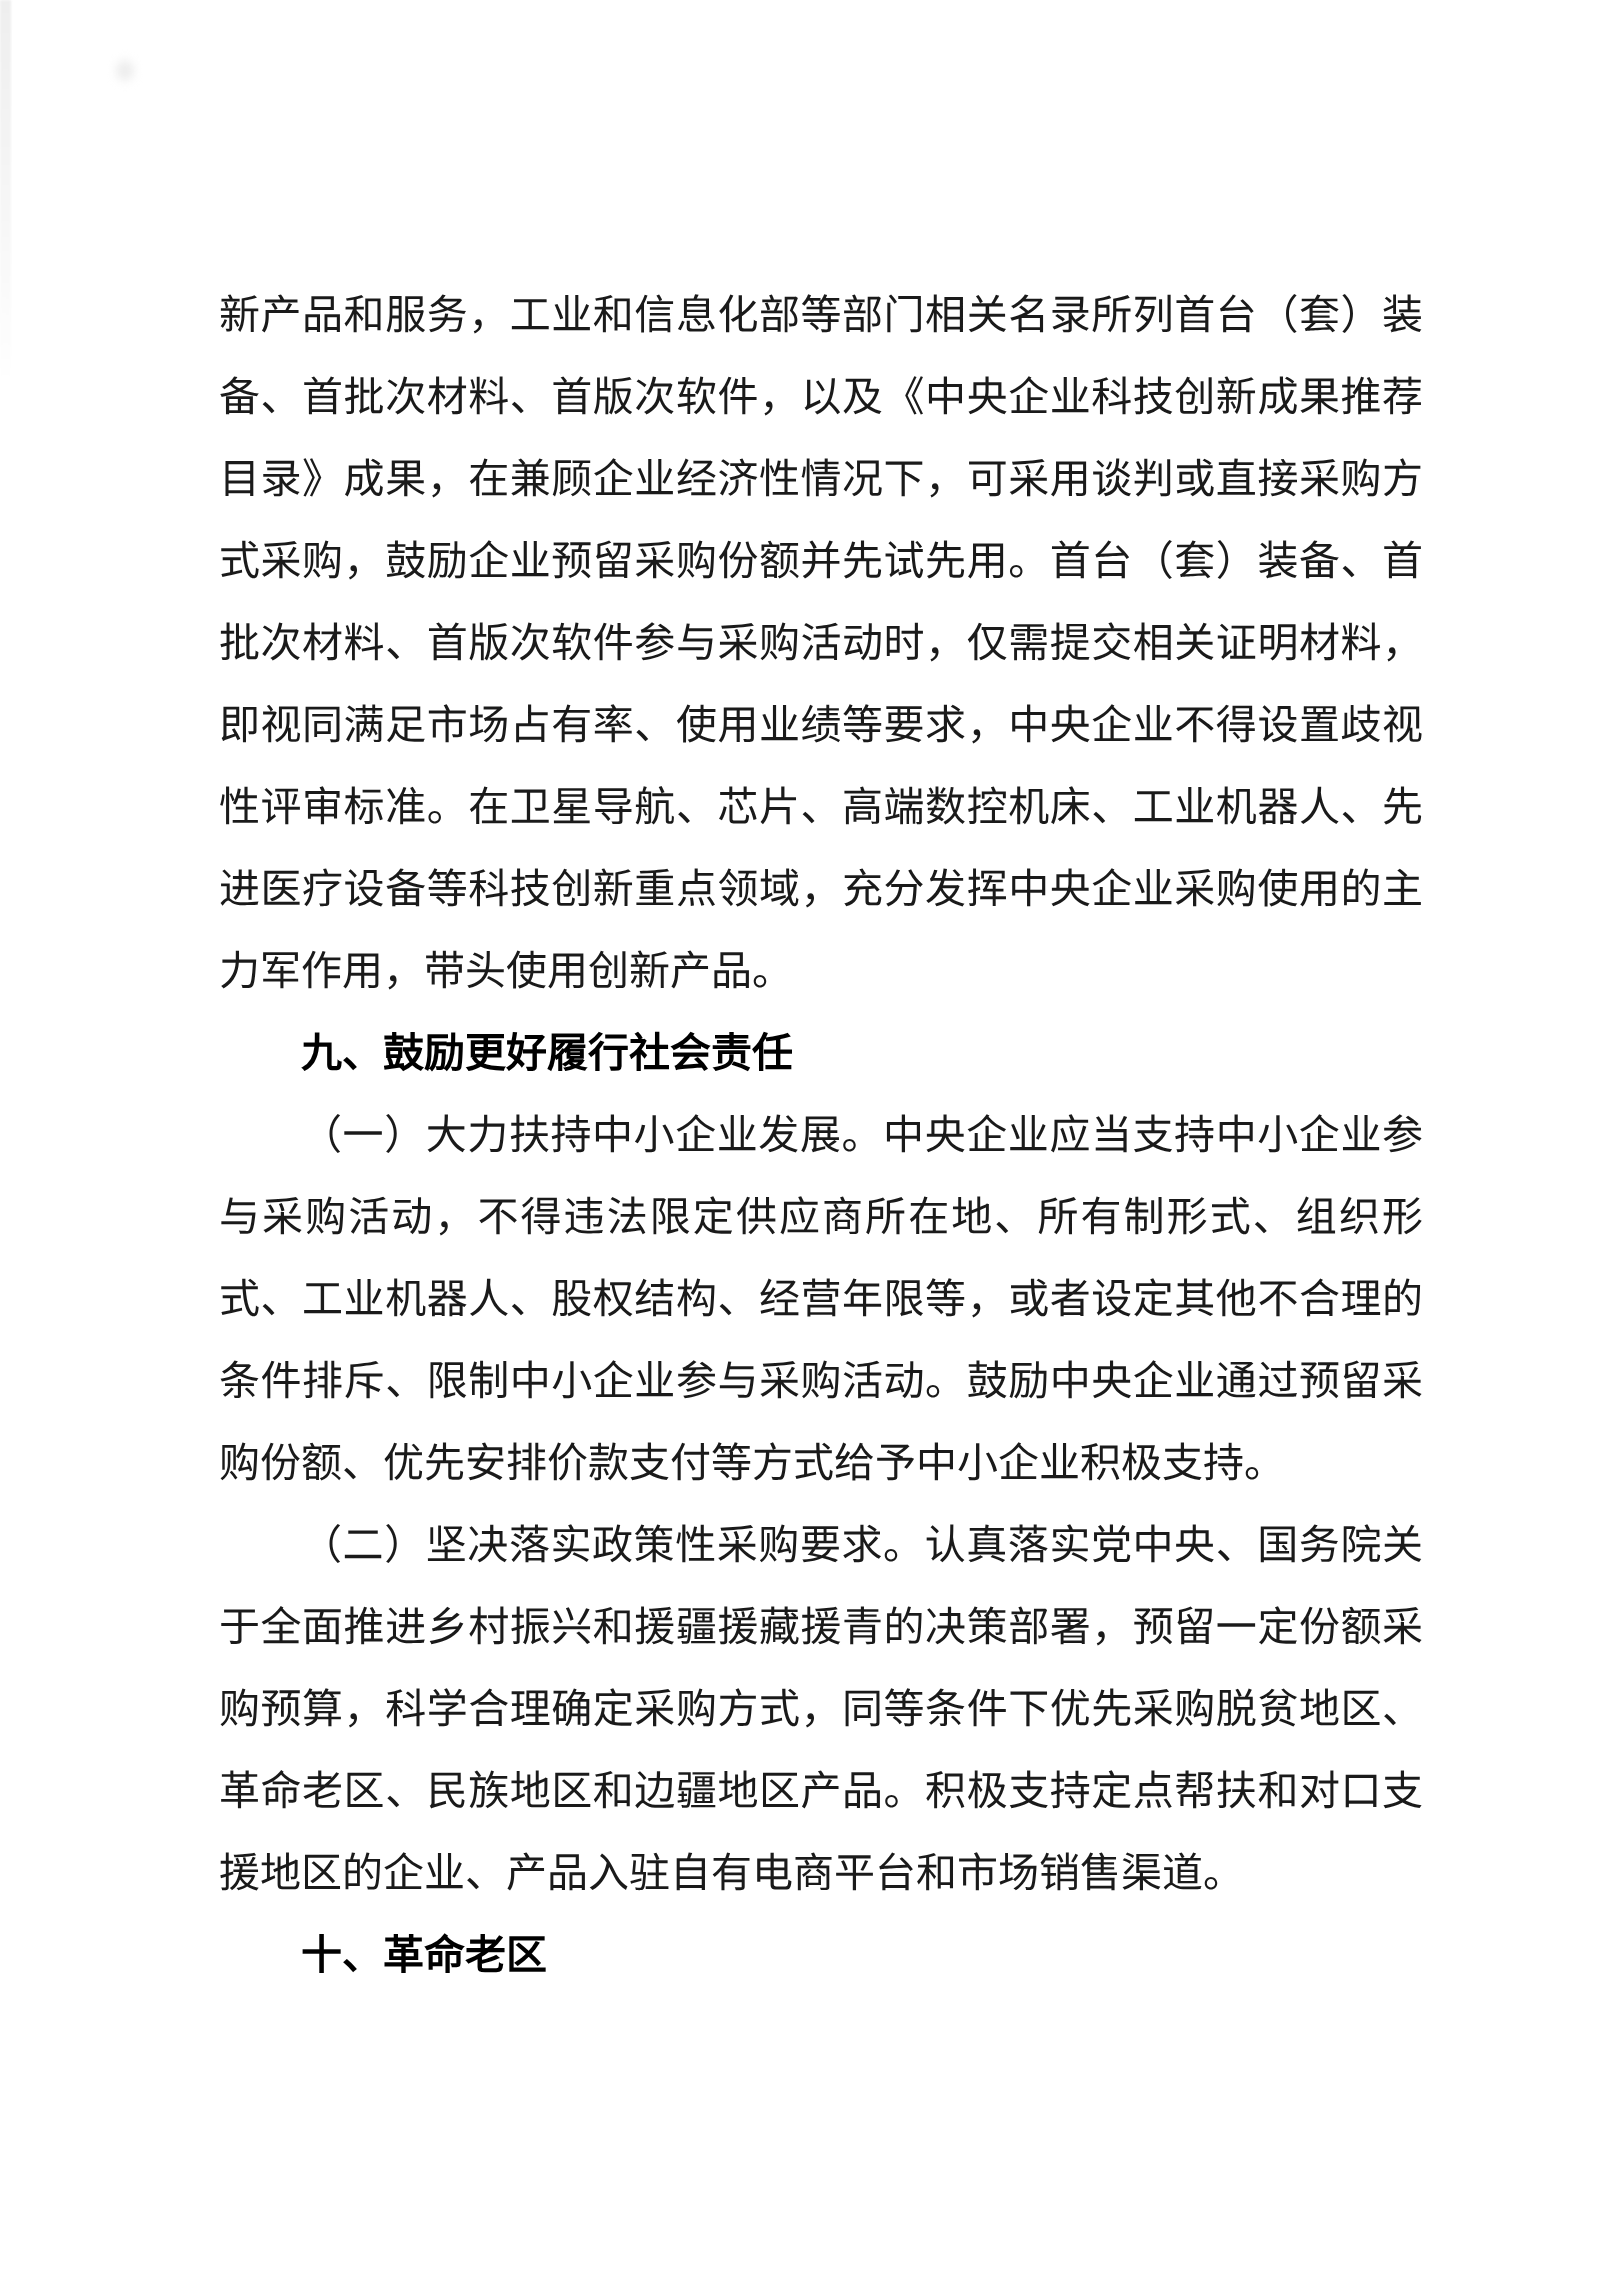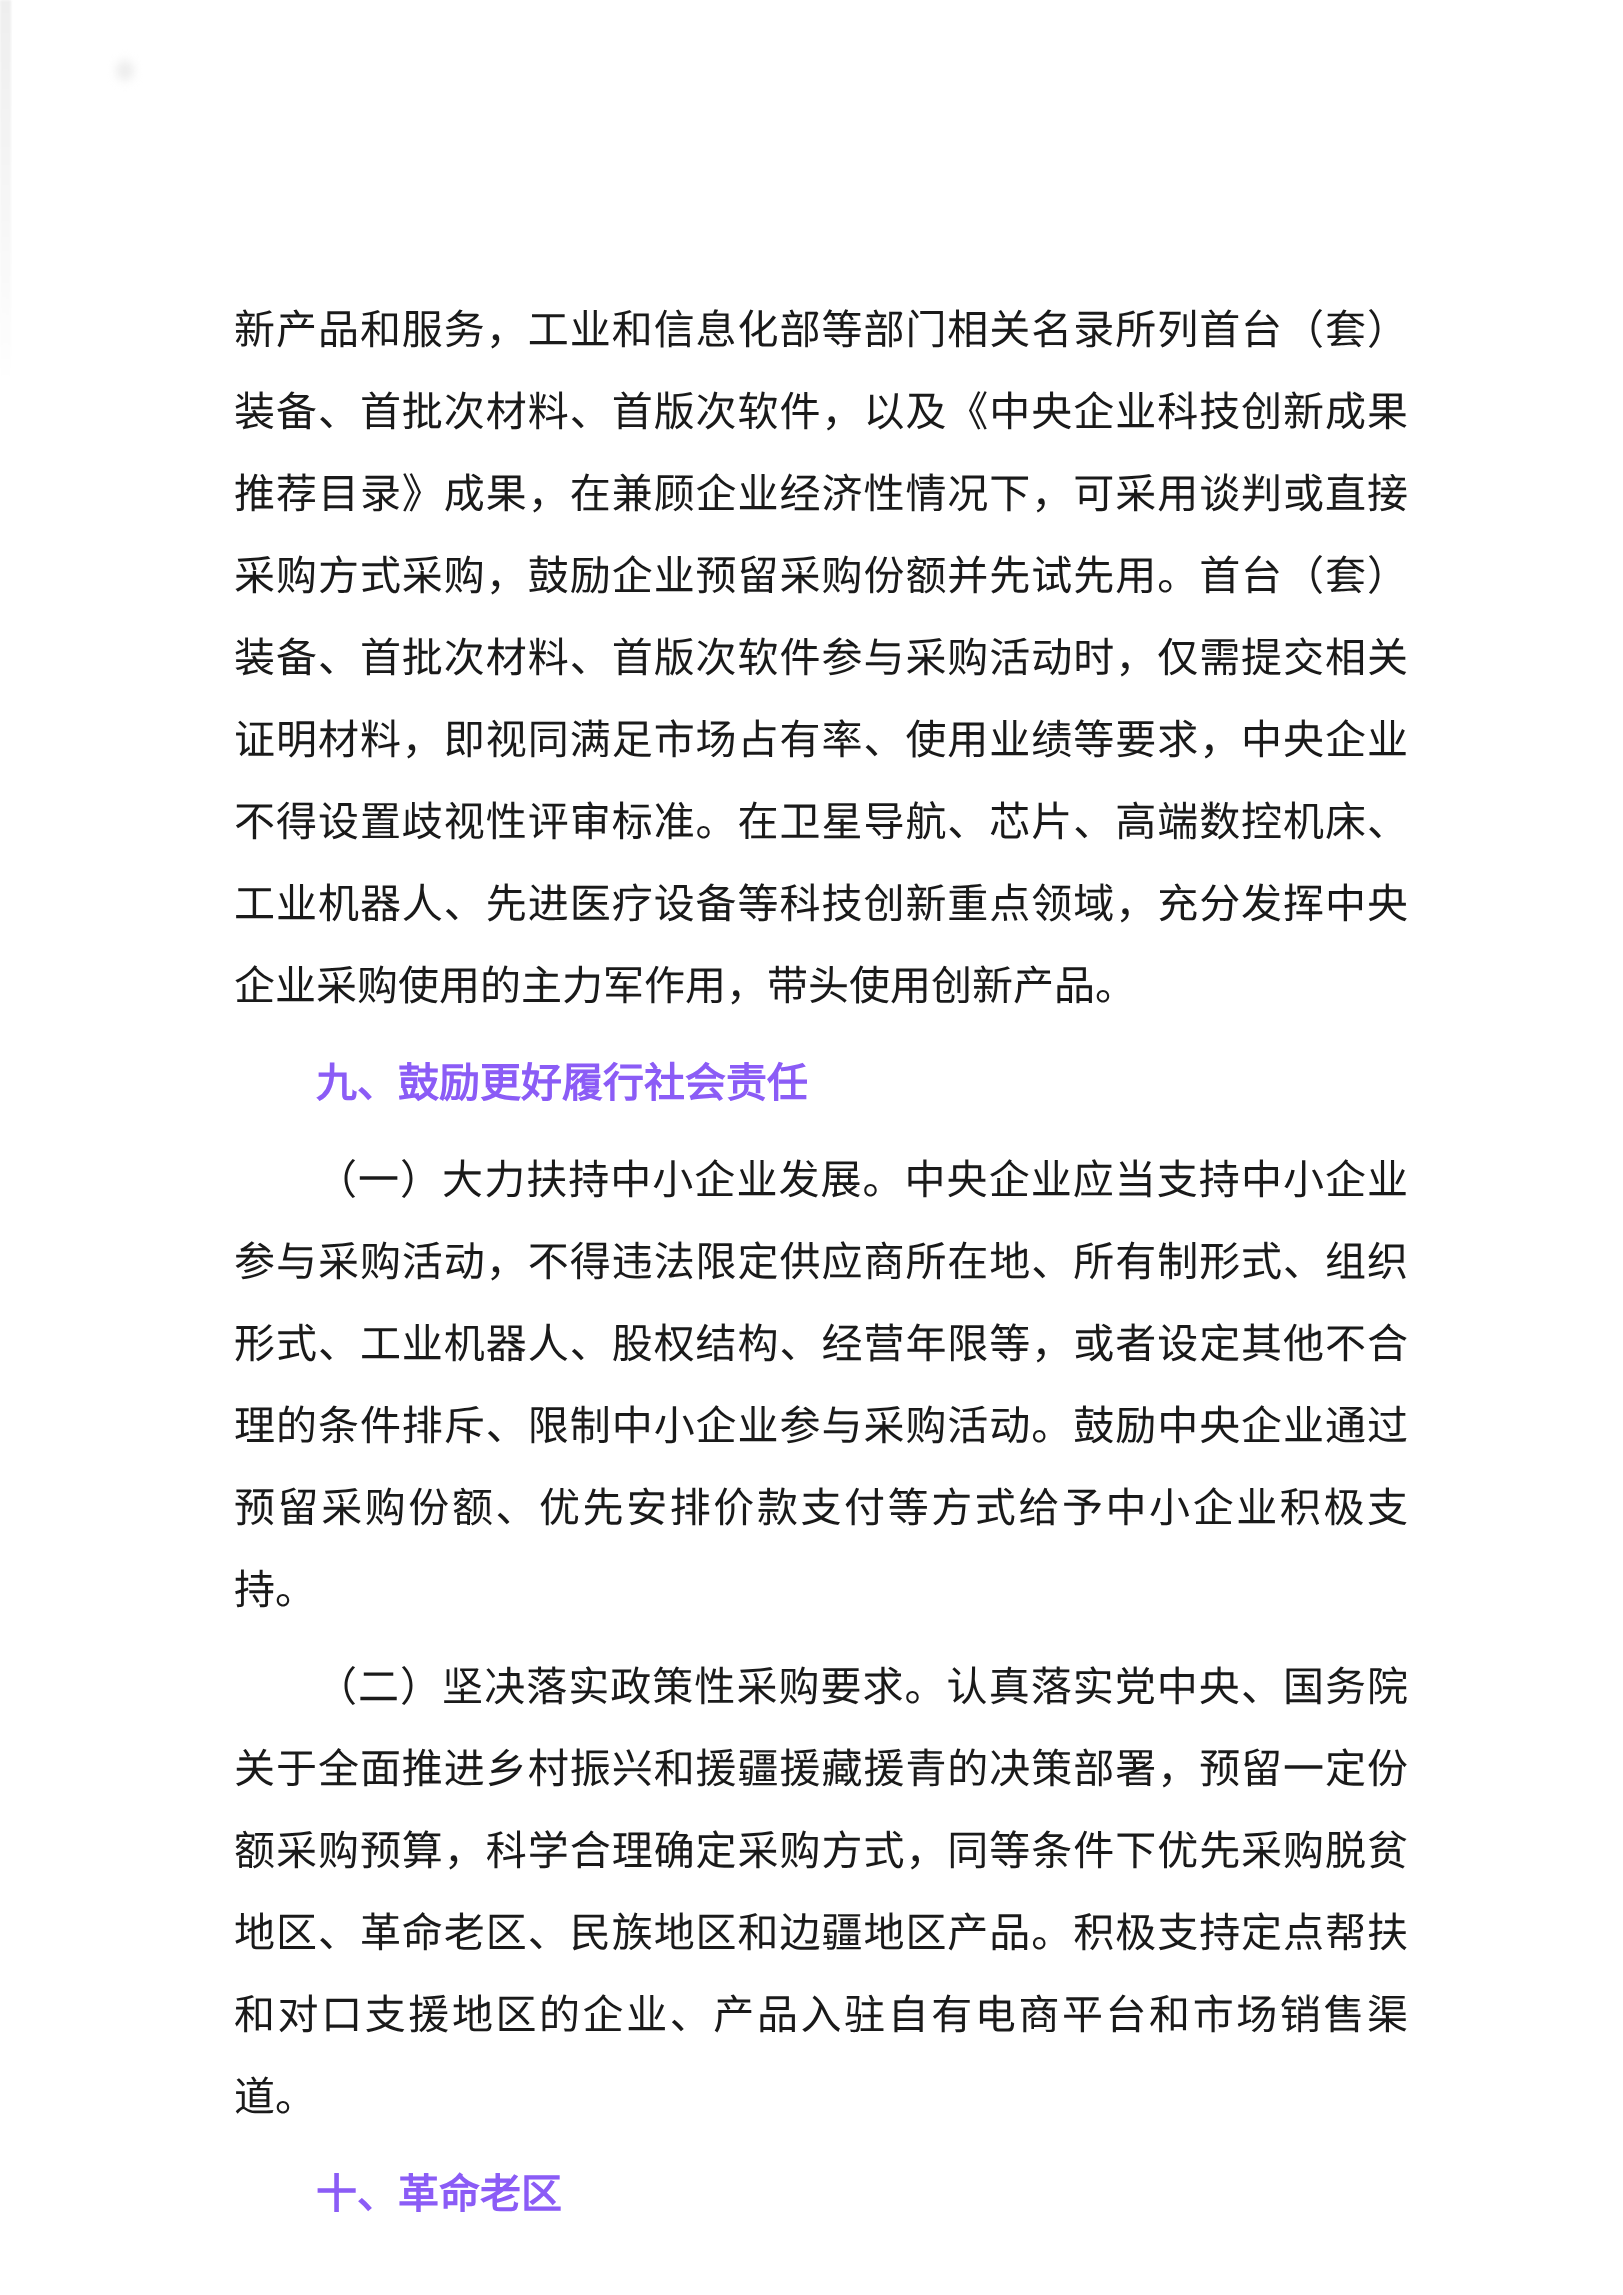--- a/index.html
+++ b/index.html
@@ -42,32 +42,32 @@
     top: 274px;
     width: 1204px;
     color: #1a1a1a;
     font-size: 41px;
     line-height: 82px;
     text-align: justify;
     text-justify: inter-character;
   }
   .text-block p,
   .text-block h2 {
-    margin: 15px;
+    margin: 0;
     padding: 0;
     font-size: 41px;
     line-height: 82px;
   }
   .para-indent {
     text-indent: 2em;
   }
   .section-heading {
     font-family: "Liberation Sans", "DejaVu Sans", sans-serif;
     font-weight: 700;
-    color: #8b5cf6;
+    color: #000000;
     text-indent: 2em;
     text-align: left;
   }
 </style>
 </head>
 <body>
 
 <div class="page">
 
   <div class="edge-shade"></div>

